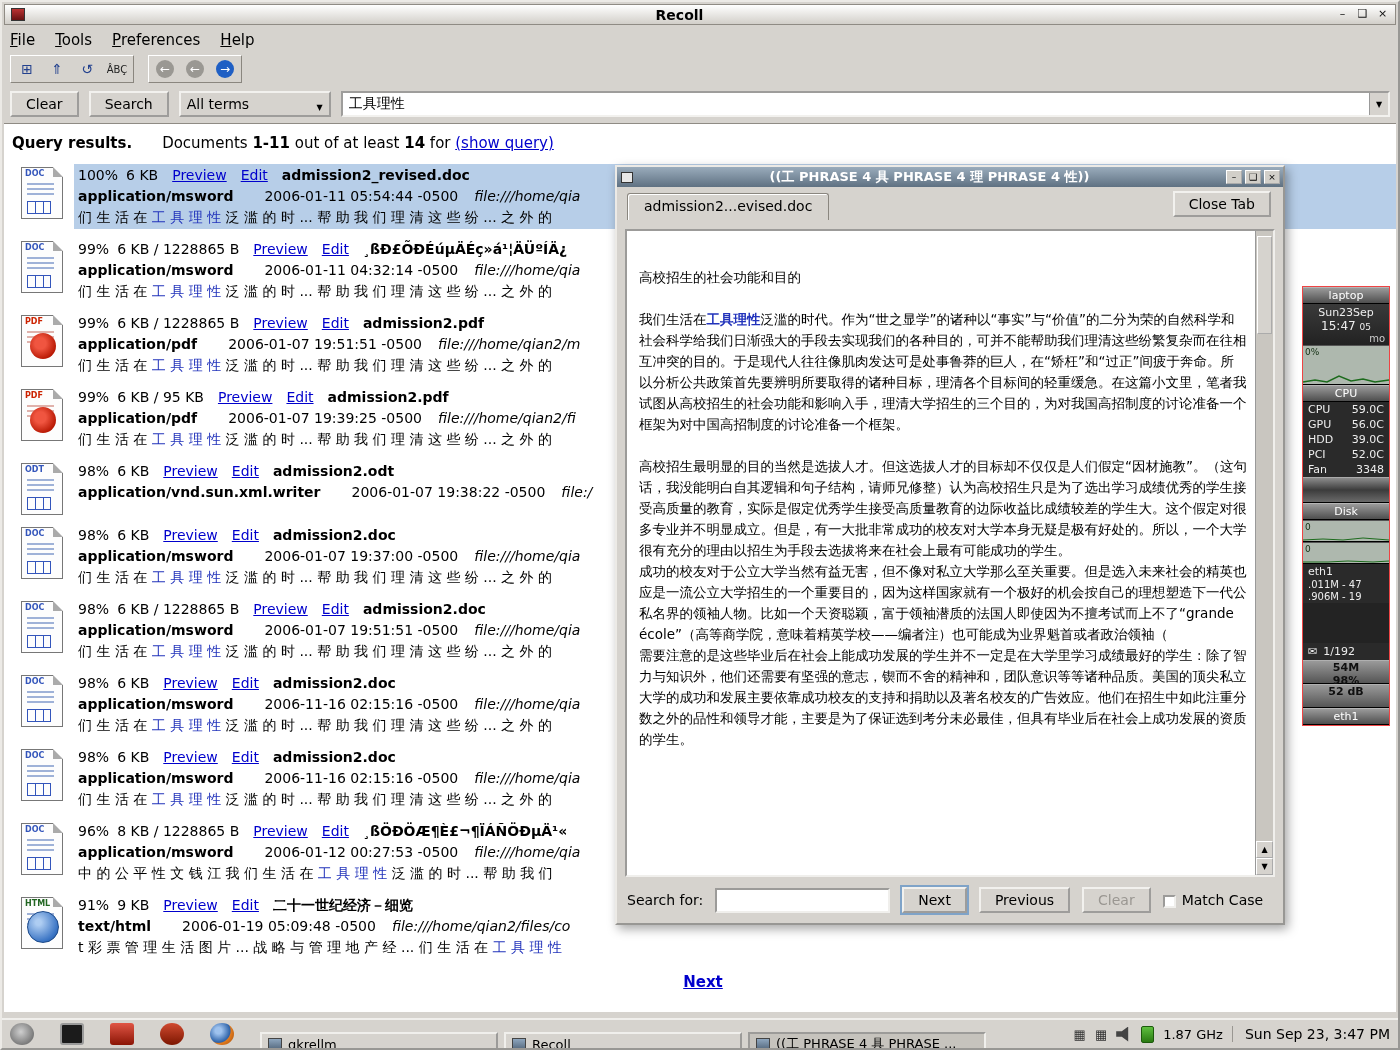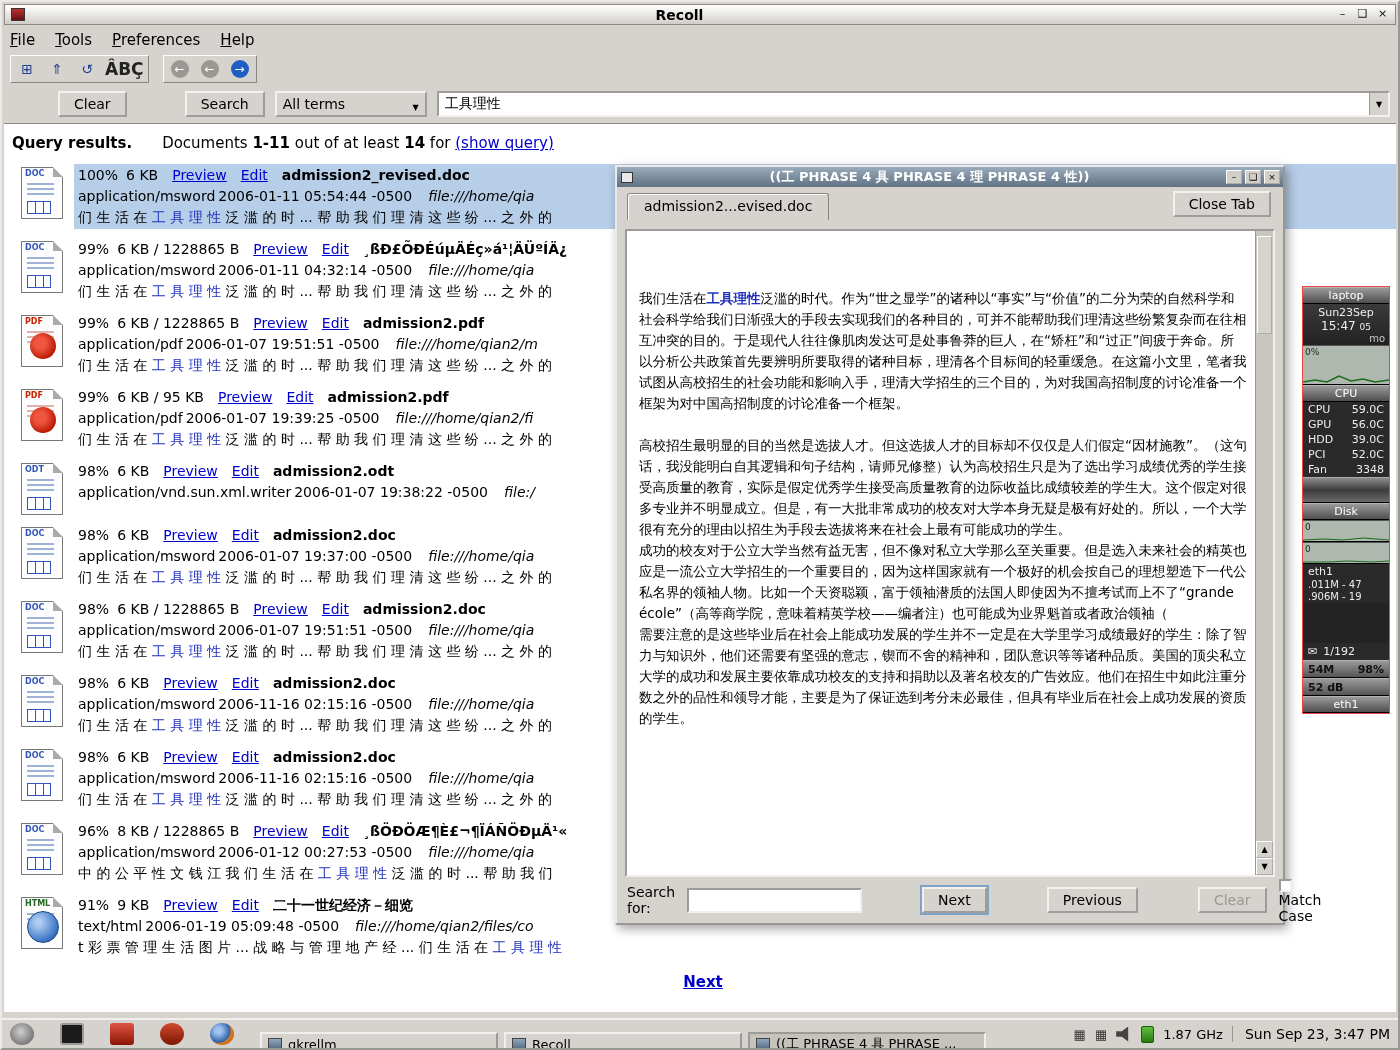--- a/index.html
+++ b/index.html
@@ -17,28 +17,28 @@
 
   
   .menubar { position:absolute; top:26px; left:6px; height:24px; display:flex; align-items:center; font-size:15px; }
   .menu-item { padding:2px 10px 2px 2px; margin-right:8px; }
 
   
   .toolbar { position:absolute; top:52px; left:8px; height:30px; display:flex; gap:14px; align-items:center; }
   .tool-group { display:flex; align-items:center; border:1px solid; border-color:#fff #8a867f #8a867f #fff; padding:2px 4px; gap:6px; }
   .tool-btn { min-width:24px; height:22px; display:flex; align-items:center; justify-content:center; font-size:14px; }
   .tool-glyph { color:#23418e; }
-  .tool-glyph.txt { font-size:17px; font-weight:bold; color:#222; letter-spacing:0; }
+  .tool-glyph.txt { font-size:10px; font-weight:normal; color:#222; letter-spacing:0; }
   .nav-circle { width:18px; height:18px; border-radius:50%; color:#fff; display:flex; align-items:center; justify-content:center; font-size:12px; line-height:18px; }
   .nav-circle.disabled { background:#9a9893; }
   .nav-circle.enabled { background:#1f5fc4; }
 
   
   .search-row { position:absolute; top:88px; left:8px; right:8px; height:28px; display:flex; gap:10px; align-items:center; }
-  .btn { background:#d6d3ce; border:2px outset #f2f1ee; padding:3px 14px; font-size:14px; white-space:nowrap;margin-left:48px; }
+  .btn { background:#d6d3ce; border:2px outset #f2f1ee; padding:3px 14px; font-size:14px; white-space:nowrap; }
   .btn.disabled { color:#9a9792; }
   .btn.default { box-shadow:0 0 0 2px #7fa3c8; }
   .combo { border:2px outset #f2f1ee; background:#d6d3ce; display:flex; align-items:flex-end; justify-content:space-between; padding:3px 6px; width:152px; font-size:14px; }
   .combo .arrow { font-size:8px; margin-left:8px; }
   .query-combo { flex:1; border:2px inset #f2f1ee; background:#fff; display:flex; align-items:stretch; height:26px; }
   .query-input { flex:1; border:none; outline:none; background:#fff; font-family:inherit; font-size:14px; padding:0 6px; }
   .query-drop { width:19px; background:#d6d3ce; border-left:1px solid #999; display:flex; align-items:center; justify-content:center; font-size:8px; }
 
   
   .results-area { position:absolute; top:121px; left:2px; right:2px; bottom:36px; background:#fff; border-top:1px solid #8f8b84; overflow:hidden; padding:8px 0 0 6px; }
@@ -66,21 +66,21 @@
   .fi-logo, .fi-globe { display:none; }
   .fi-html .fi-globe { display:block; position:absolute; left:5px; top:13px; width:32px; height:32px; border-radius:50%;
     background:radial-gradient(circle at 35% 35%, #aecdf2 10%, #3a74c4 70%, #1c4a8a); border:1px solid #1c4a8a; }
 
   .result-text { flex:1; padding:1px 4px; line-height:21px; }
   .selected .result-text { background:#b7cee8; }
   .r-pct { margin-right:8px; }
   .r-size { margin-right:14px; }
   .r-link { margin-right:14px; }
   .r-title { font-weight:bold; }
-  .r-mime { margin-right:3px; }
+  .r-mime { margin-right:31px;font-weight:bold; }
   .r-date { margin-right:16px;margin-top:7px; }
   .r-url { font-style:italic; }
   .sn-term { color:#2233bb; }
   .pager { text-align:center; margin-top:14px; font-size:15px; }
   .pager a { font-weight:bold; }
 
   
   .preview-win { position:absolute; left:613px; top:163px; width:670px; height:760px; background:#d6d3ce;
     border:2px outset #eceae6; box-shadow:3px 4px 10px rgba(0,0,0,.35); z-index:30; }
   .pv-titlebar { height:20px; background:linear-gradient(#9aacbc,#5f7182); display:flex; align-items:center; color:#fff; }
@@ -114,22 +114,22 @@
   .gk-mo { text-align:right; font-size:10px; color:#ccc; }
   .gk-chart { height:40px; background:#aeb8ae; position:relative; border-top:1px solid #555; border-bottom:1px solid #000; overflow:hidden; }
   .gk-chart.small { height:22px; }
   .gk-chart-label { position:absolute; top:1px; left:2px; font-size:9px; color:#143014; }
   .gk-chart svg { position:absolute; bottom:0; left:0; }
   .gk-row { display:flex; justify-content:space-between; padding:1px 5px; background:#2a2a2a; }
   .gk-krell { height:26px; background:linear-gradient(#8c8c8c,#3c3c3c 50%,#6a6a6a); border-top:1px solid #aaa; border-bottom:1px solid #000; }
   .gk-eth-label { padding:1px 5px; background:#2a2a2a; }
   .gk-eth-val { padding:0 5px 1px 5px; background:#2a2a2a; font-size:10px; white-space:nowrap; overflow:hidden; }
   .gk-mailrow { display:flex; align-items:center; gap:6px; padding:2px 5px; background:#2a2a2a; }
-  .gk-bar { display:flex; justify-content:space-between; align-items:center; height:18px; padding:0 5px;
-    background:linear-gradient(#9a9a9a,#555); color:#101010; font-weight:bold; font-size:11px; border-top:1px solid #b0b0b0; border-bottom:1px solid #000; }
+  .gk-bar { display:flex; justify-content:space-between; align-items:center; height:24px; padding:0 5px;
+    background:linear-gradient(#9a9a9a,#555); color:#101010; font-weight:bold; font-size:11px; border-top:1px solid #b0b0b0; border-bottom:1px solid #000;flex-direction:column; }
   .gk-gap { height:40px; background:#232323; }
 
   
   .taskbar { position:absolute; left:0; right:0; bottom:0; height:30px; background:#d6d3ce; border-top:2px outset #f0efec;
     display:flex; align-items:center; padding:0 8px; gap:10px; z-index:50; }
   .l-ico { width:24px; height:22px; border-radius:3px; flex:0 0 auto; }
   .gnome-footprint-icon { background:radial-gradient(circle at 45% 40%, #cfcfcf, #7a7a7a 70%); border-radius:50%; }
   .terminal-launcher-icon { background:#1b1b1b; border:2px solid #9a9a9a; }
   .media-player-launcher-icon { background:linear-gradient(#e05545,#8a1505); }
   .package-launcher-icon { background:linear-gradient(#d04a30,#7c1600); border-radius:50%; }
@@ -514,20 +514,21 @@
       <div class="pv-btn">–</div>
       <div class="pv-btn">❑</div>
       <div class="pv-btn">×</div>
     </div>
     <div class="pv-tabs">
       <div class="pv-tab">admission2...evised.doc</div>
       <div class="btn pv-closetab">Close Tab</div>
     </div>
     <div class="pv-text-wrap">
       <div class="pv-text">
+          <p><span>高校招生的社会功能和目的</span></p>
           <p>&nbsp;</p>
           <p><span>我们生活在</span><span class="hl">工具理性</span><span>泛滥的时代。作为“世之显学”的诸种以“事实”与“价值”的二分为荣的自然科学和社会科学给我们日渐强大的手段去实现我们的各种目的，可并不能帮助我们理清这些纷繁复杂而在往相互冲突的目的。于是现代人往往像肌肉发达可是处事鲁莽的巨人，在“矫枉”和“过正”间疲于奔命。所以分析公共政策首先要辨明所要取得的诸种目标，理清各个目标间的轻重缓急。在这篇小文里，笔者我试图从高校招生的社会功能和影响入手，理清大学招生的三个目的，为对我国高招制度的讨论准备一个框架为对中国高招制度的讨论准备一个框架。</span></p>
           <p>&nbsp;</p>
           <p><span>高校招生最明显的目的当然是选拔人才。但这选拔人才的目标却不仅仅是人们假定“因材施教”。（这句话，我没能明白自其逻辑和句子结构，请师兄修整）认为高校招生只是为了选出学习成绩优秀的学生接受高质量的教育，实际是假定优秀学生接受高质量教育的边际收益比成绩较差的学生大。这个假定对很多专业并不明显成立。但是，有一大批非常成功的校友对大学本身无疑是极有好处的。所以，一个大学很有充分的理由以招生为手段去选拔将来在社会上最有可能成功的学生。</span></p>
           <p><span>成功的校友对于公立大学当然有益无害，但不像对私立大学那么至关重要。但是选入未来社会的精英也应是一流公立大学招生的一个重要目的，因为这样国家就有一个极好的机会按自己的理想塑造下一代公私名界的领袖人物。比如一个天资聪颖，富于领袖潜质的法国人即使因为不擅考试而上不了“grande école”（高等商学院，意味着精英学校——编者注）也可能成为业界魁首或者政治领袖（</span></p>
           <p><span>需要注意的是这些毕业后在社会上能成功发展的学生并不一定是在大学里学习成绩最好的学生：除了智力与知识外，他们还需要有坚强的意志，锲而不舍的精神和，团队意识等等诸种品质。美国的顶尖私立大学的成功和发展主要依靠成功校友的支持和捐助以及著名校友的广告效应。他们在招生中如此注重分数之外的品性和领导才能，主要是为了保证选到考分未必最佳，但具有毕业后在社会上成功发展的资质的学生。</span></p>
         </div>
       <div class="pv-scroll">
         <div class="pv-thumb"></div>
         <div class="pv-sb-btns">

